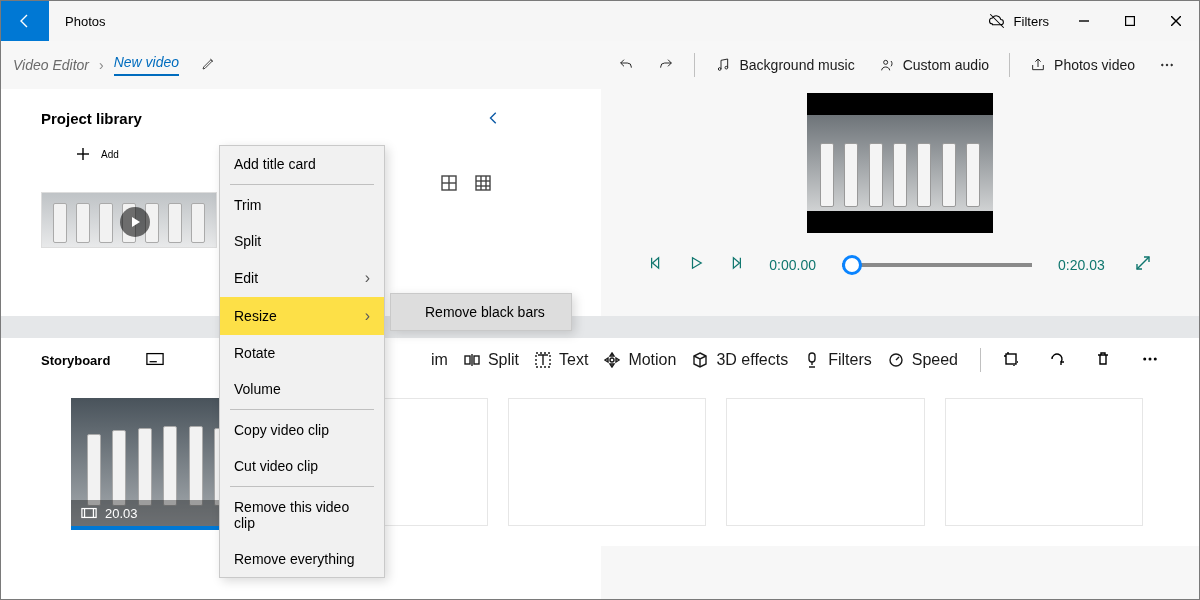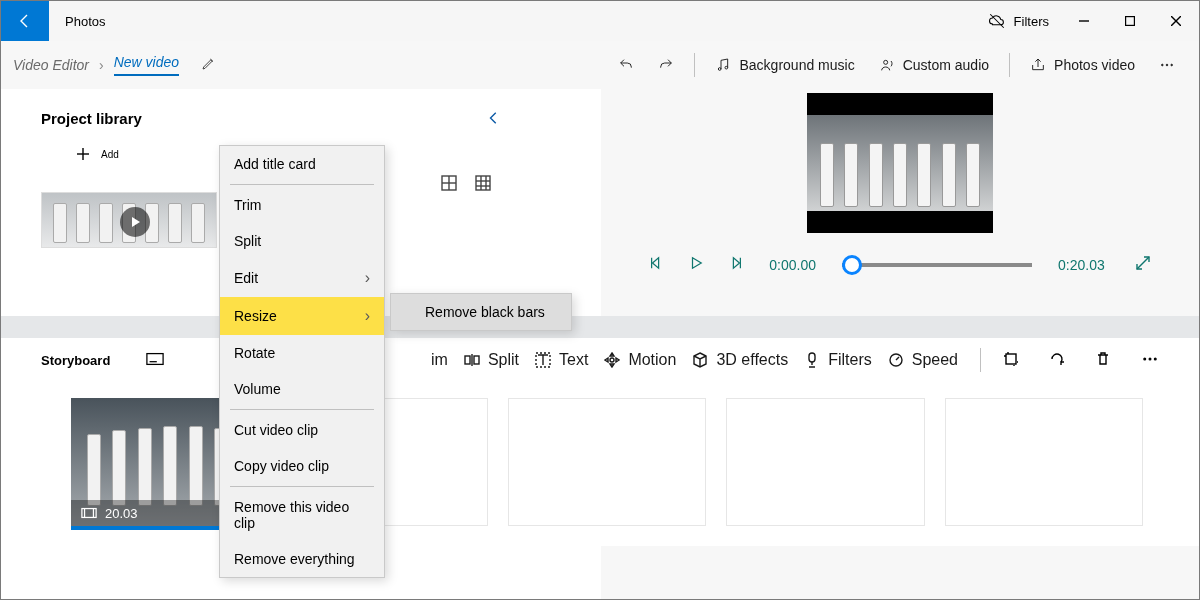--- a/index.html
+++ b/index.html
@@ -240,22 +240,22 @@
       <div class="ctx-item">Split</div>
       <div class="ctx-item has-sub">
           <span>Edit</span>
         </div>
       <div class="ctx-item has-sub hover">
           <span>Resize</span>
         </div>
       <div class="ctx-item">Rotate</div>
       <div class="ctx-item">Volume</div>
       <div class="ctx-div"></div>
+      <div class="ctx-item">Copy video clip</div>
       <div class="ctx-item">Cut video clip</div>
-      <div class="ctx-item">Copy video clip</div>
       <div class="ctx-div"></div>
       <div class="ctx-item">Remove this video clip</div>
       <div class="ctx-item">Remove everything</div>
     </div>
 
     <div class="submenu">
       <div class="sub-item hover">
         <span>Remove black bars</span>
       </div>
     </div>

